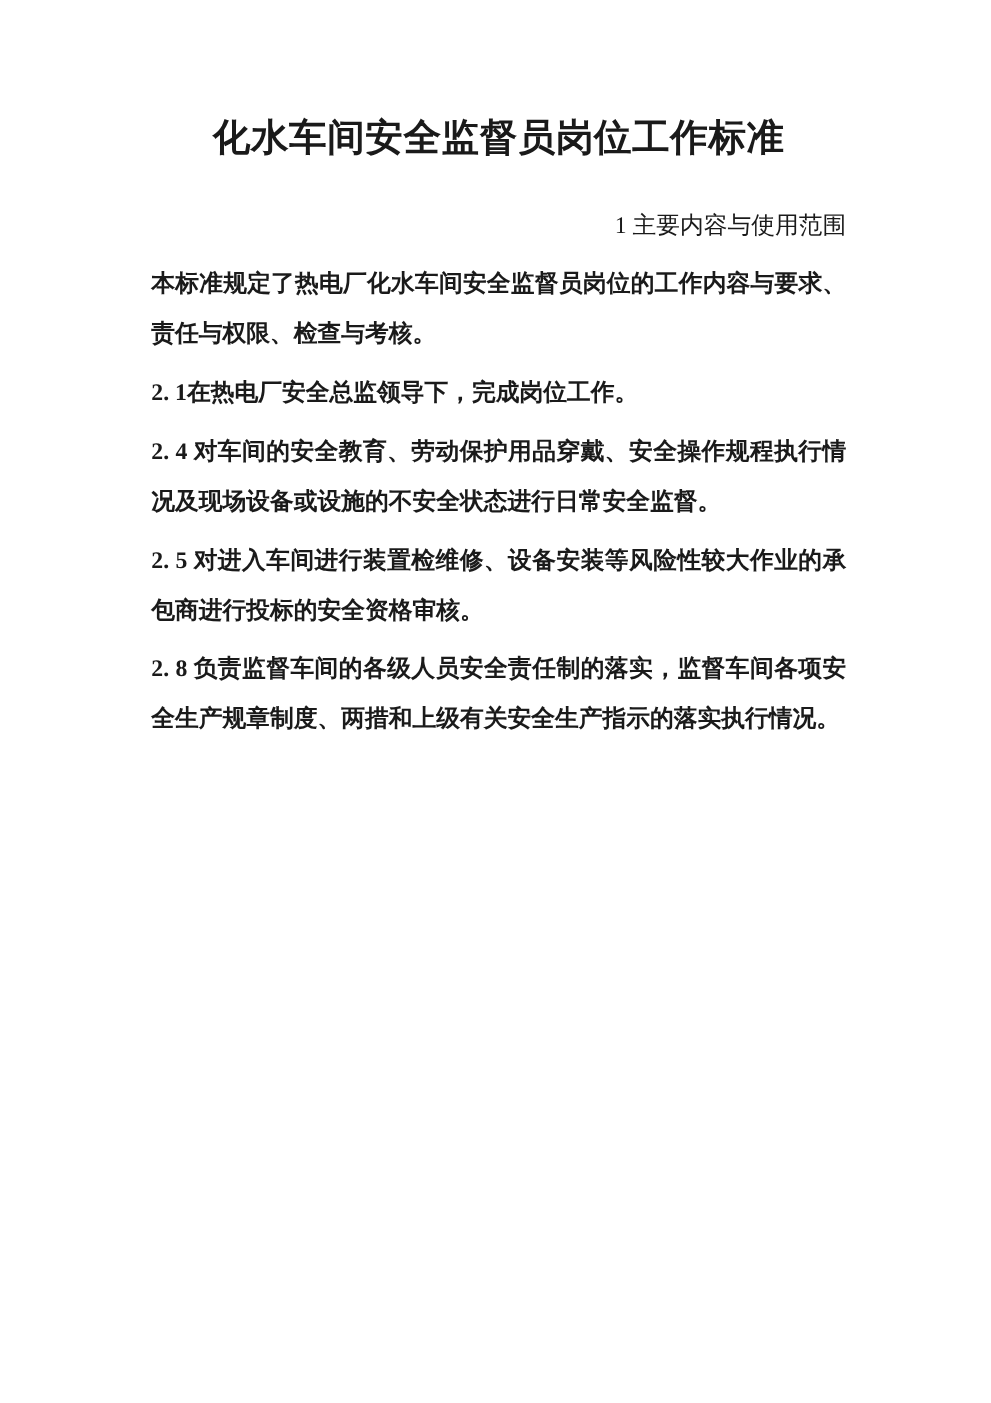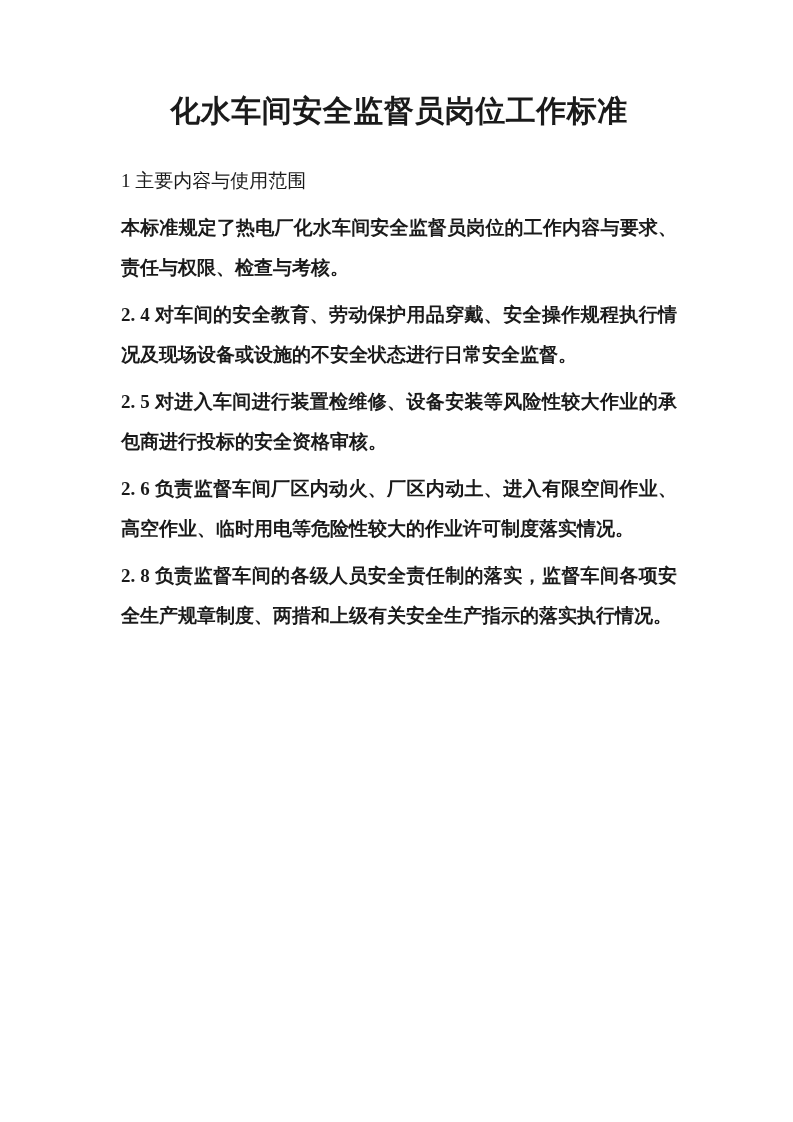--- a/index.html
+++ b/index.html
@@ -32,21 +32,21 @@
     white-space: nowrap;
   }
 
   .heading {
     margin: 7px 0 0 0;
     font-size: 19px;
     line-height: 40px;
     font-weight: 400;
   }
 
-  .doc-title + .heading { margin-top: 27px; }
+  .doc-title + .heading { margin-top: 27px; text-align: right; }
 
   .para {
     margin: 7px 0 0 0;
     font-size: 19px;
     line-height: 40px;
     font-weight: 700;
     text-align: justify;
     text-align-last: left;
   }
 </style>
@@ -56,26 +56,26 @@
 <div class="page">
   <div class="content">
 
     <h1 class="doc-title">化水车间安全监督员岗位工作标准</h1>
 
     <p class="heading">1 主要内容与使用范围</p>
 
     <p class="para">本标准规定了热电厂化水车间安全监督员岗位的工作内容与要求、责任与权限、检查与考核。</p>
 
 
+    <p class="para">2. 1在热电厂安全总监领导下，完成岗位工作。</p>
 
 
 
     <p class="para">2. 4 对车间的安全教育、劳动保护用品穿戴、安全操作规程执行情况及现场设备或设施的不安全状态进行日常安全监督。</p>
 
     <p class="para">2. 5 对进入车间进行装置检维修、设备安装等风险性较大作业的承包商进行投标的安全资格审核。</p>
 
-    <p class="para">2. 6 负责监督车间厂区内动火、厂区内动土、进入有限空间作业、高空作业、临时用电等危险性较大的作业许可制度落实情况。</p>
 
 
     <p class="para">2. 8 负责监督车间的各级人员安全责任制的落实，监督车间各项安全生产规章制度、两措和上级有关安全生产指示的落实执行情况。</p>
 
   </div>
 </div>
 
 </body></html>

